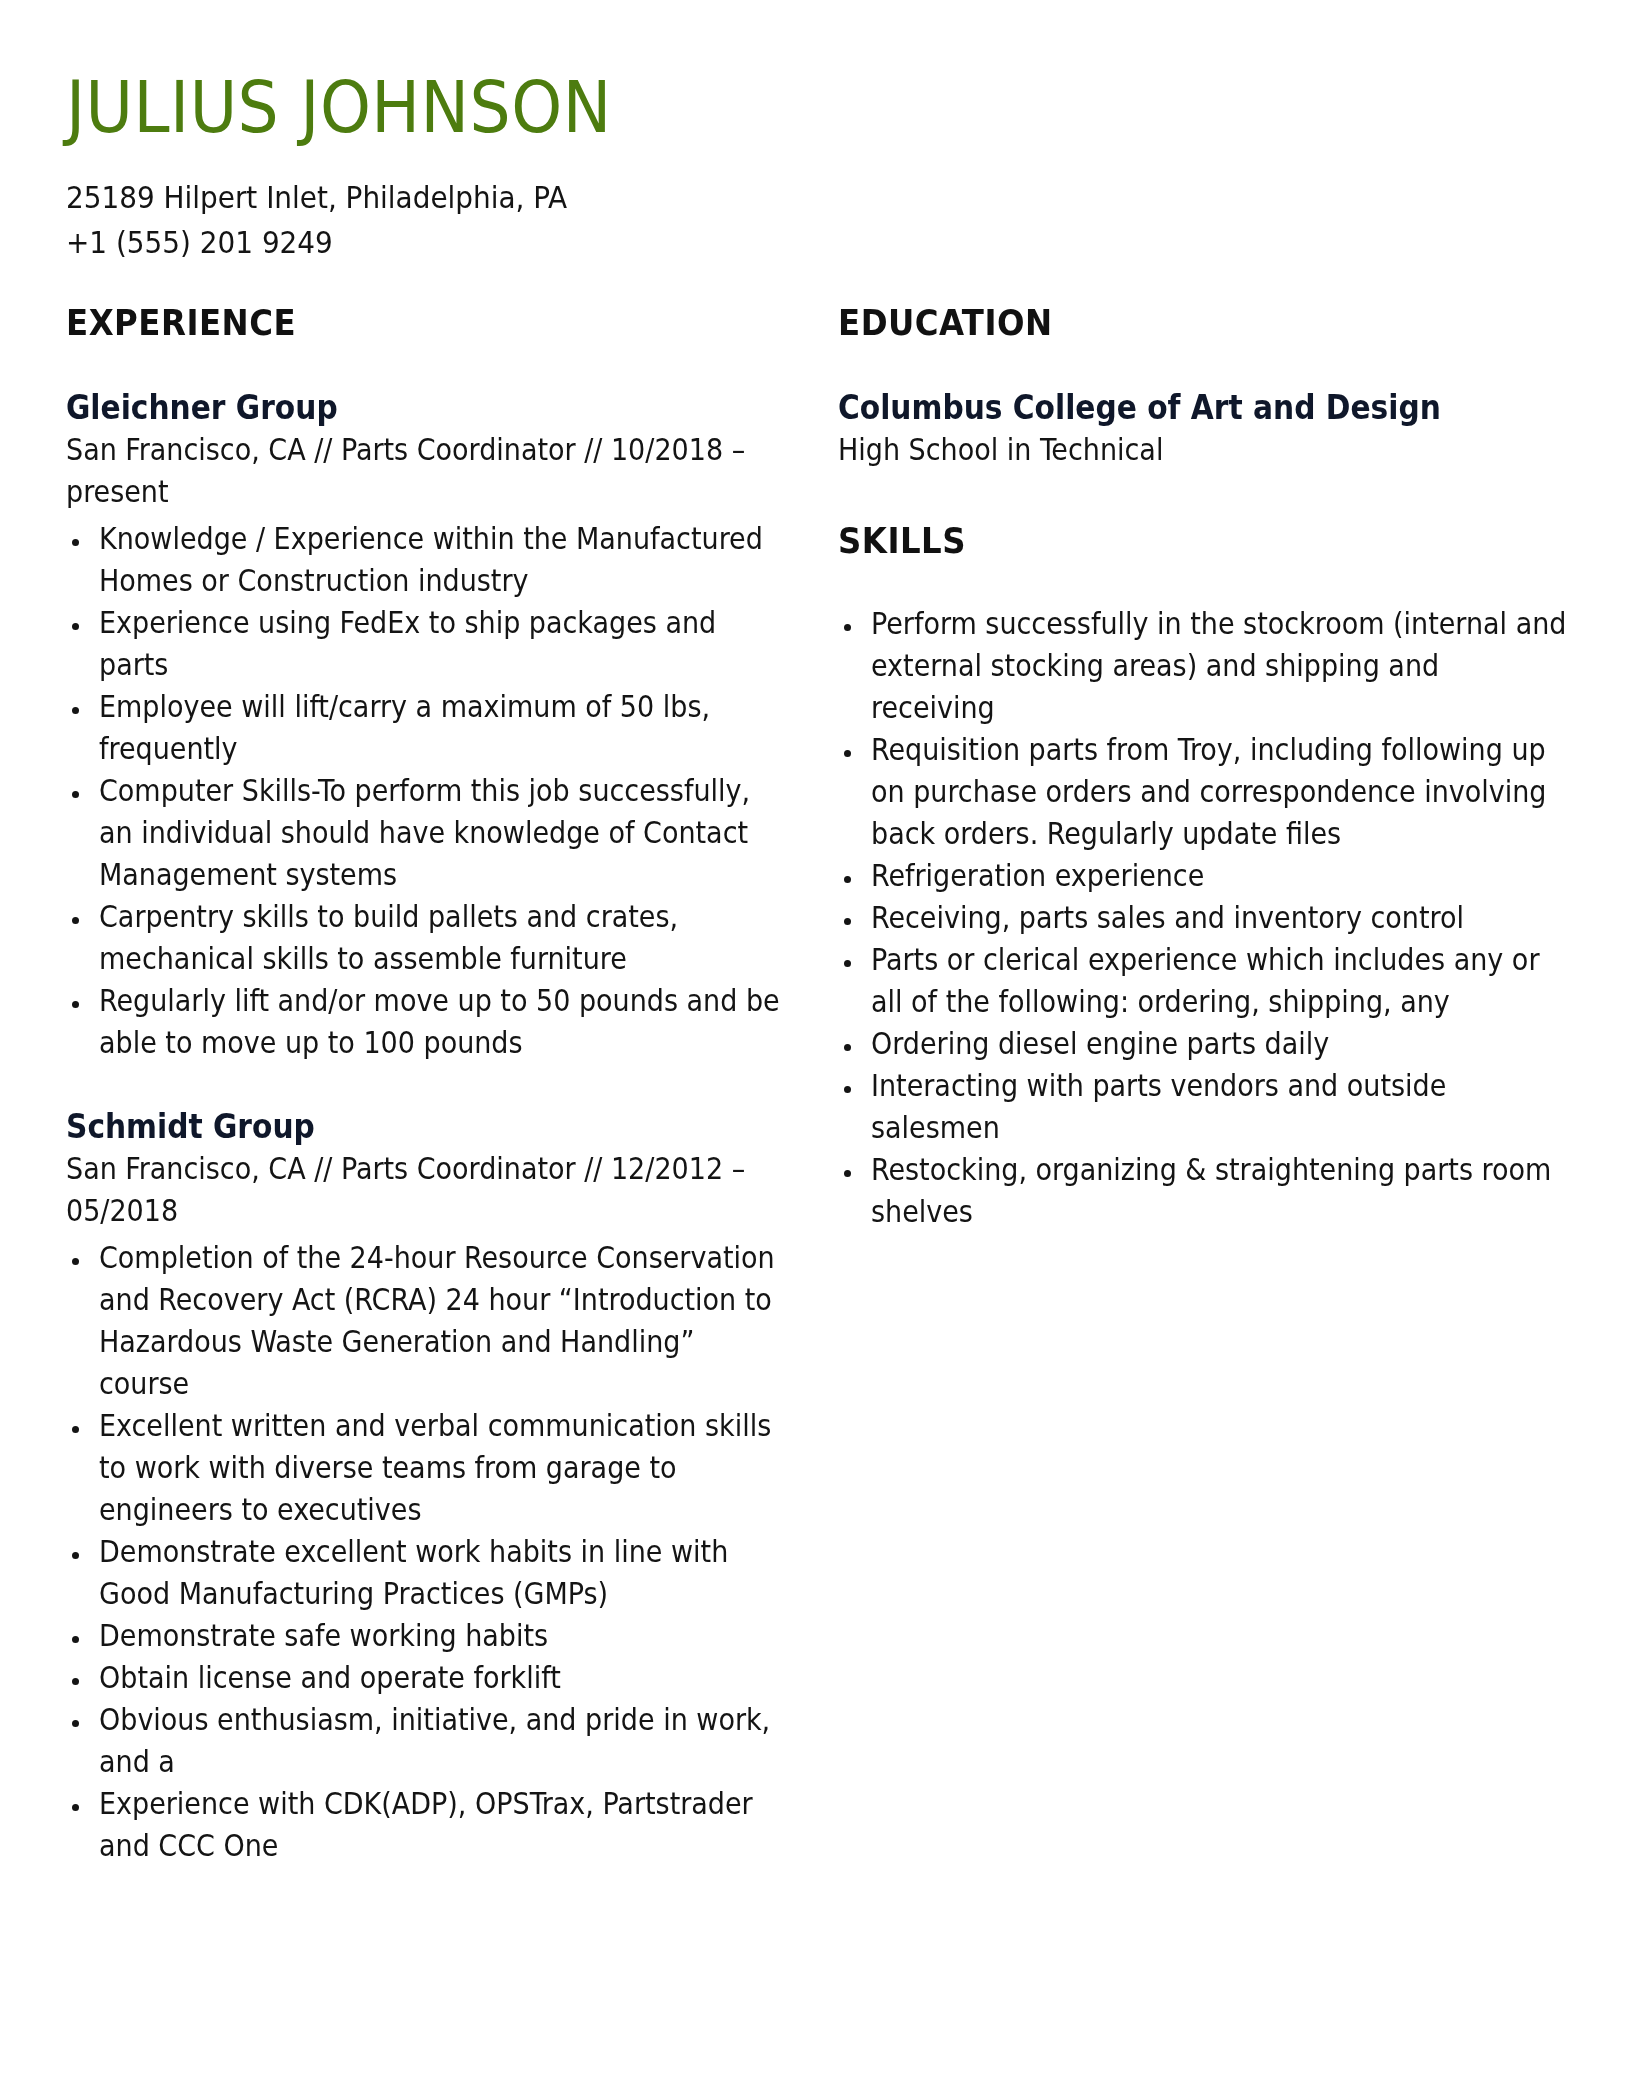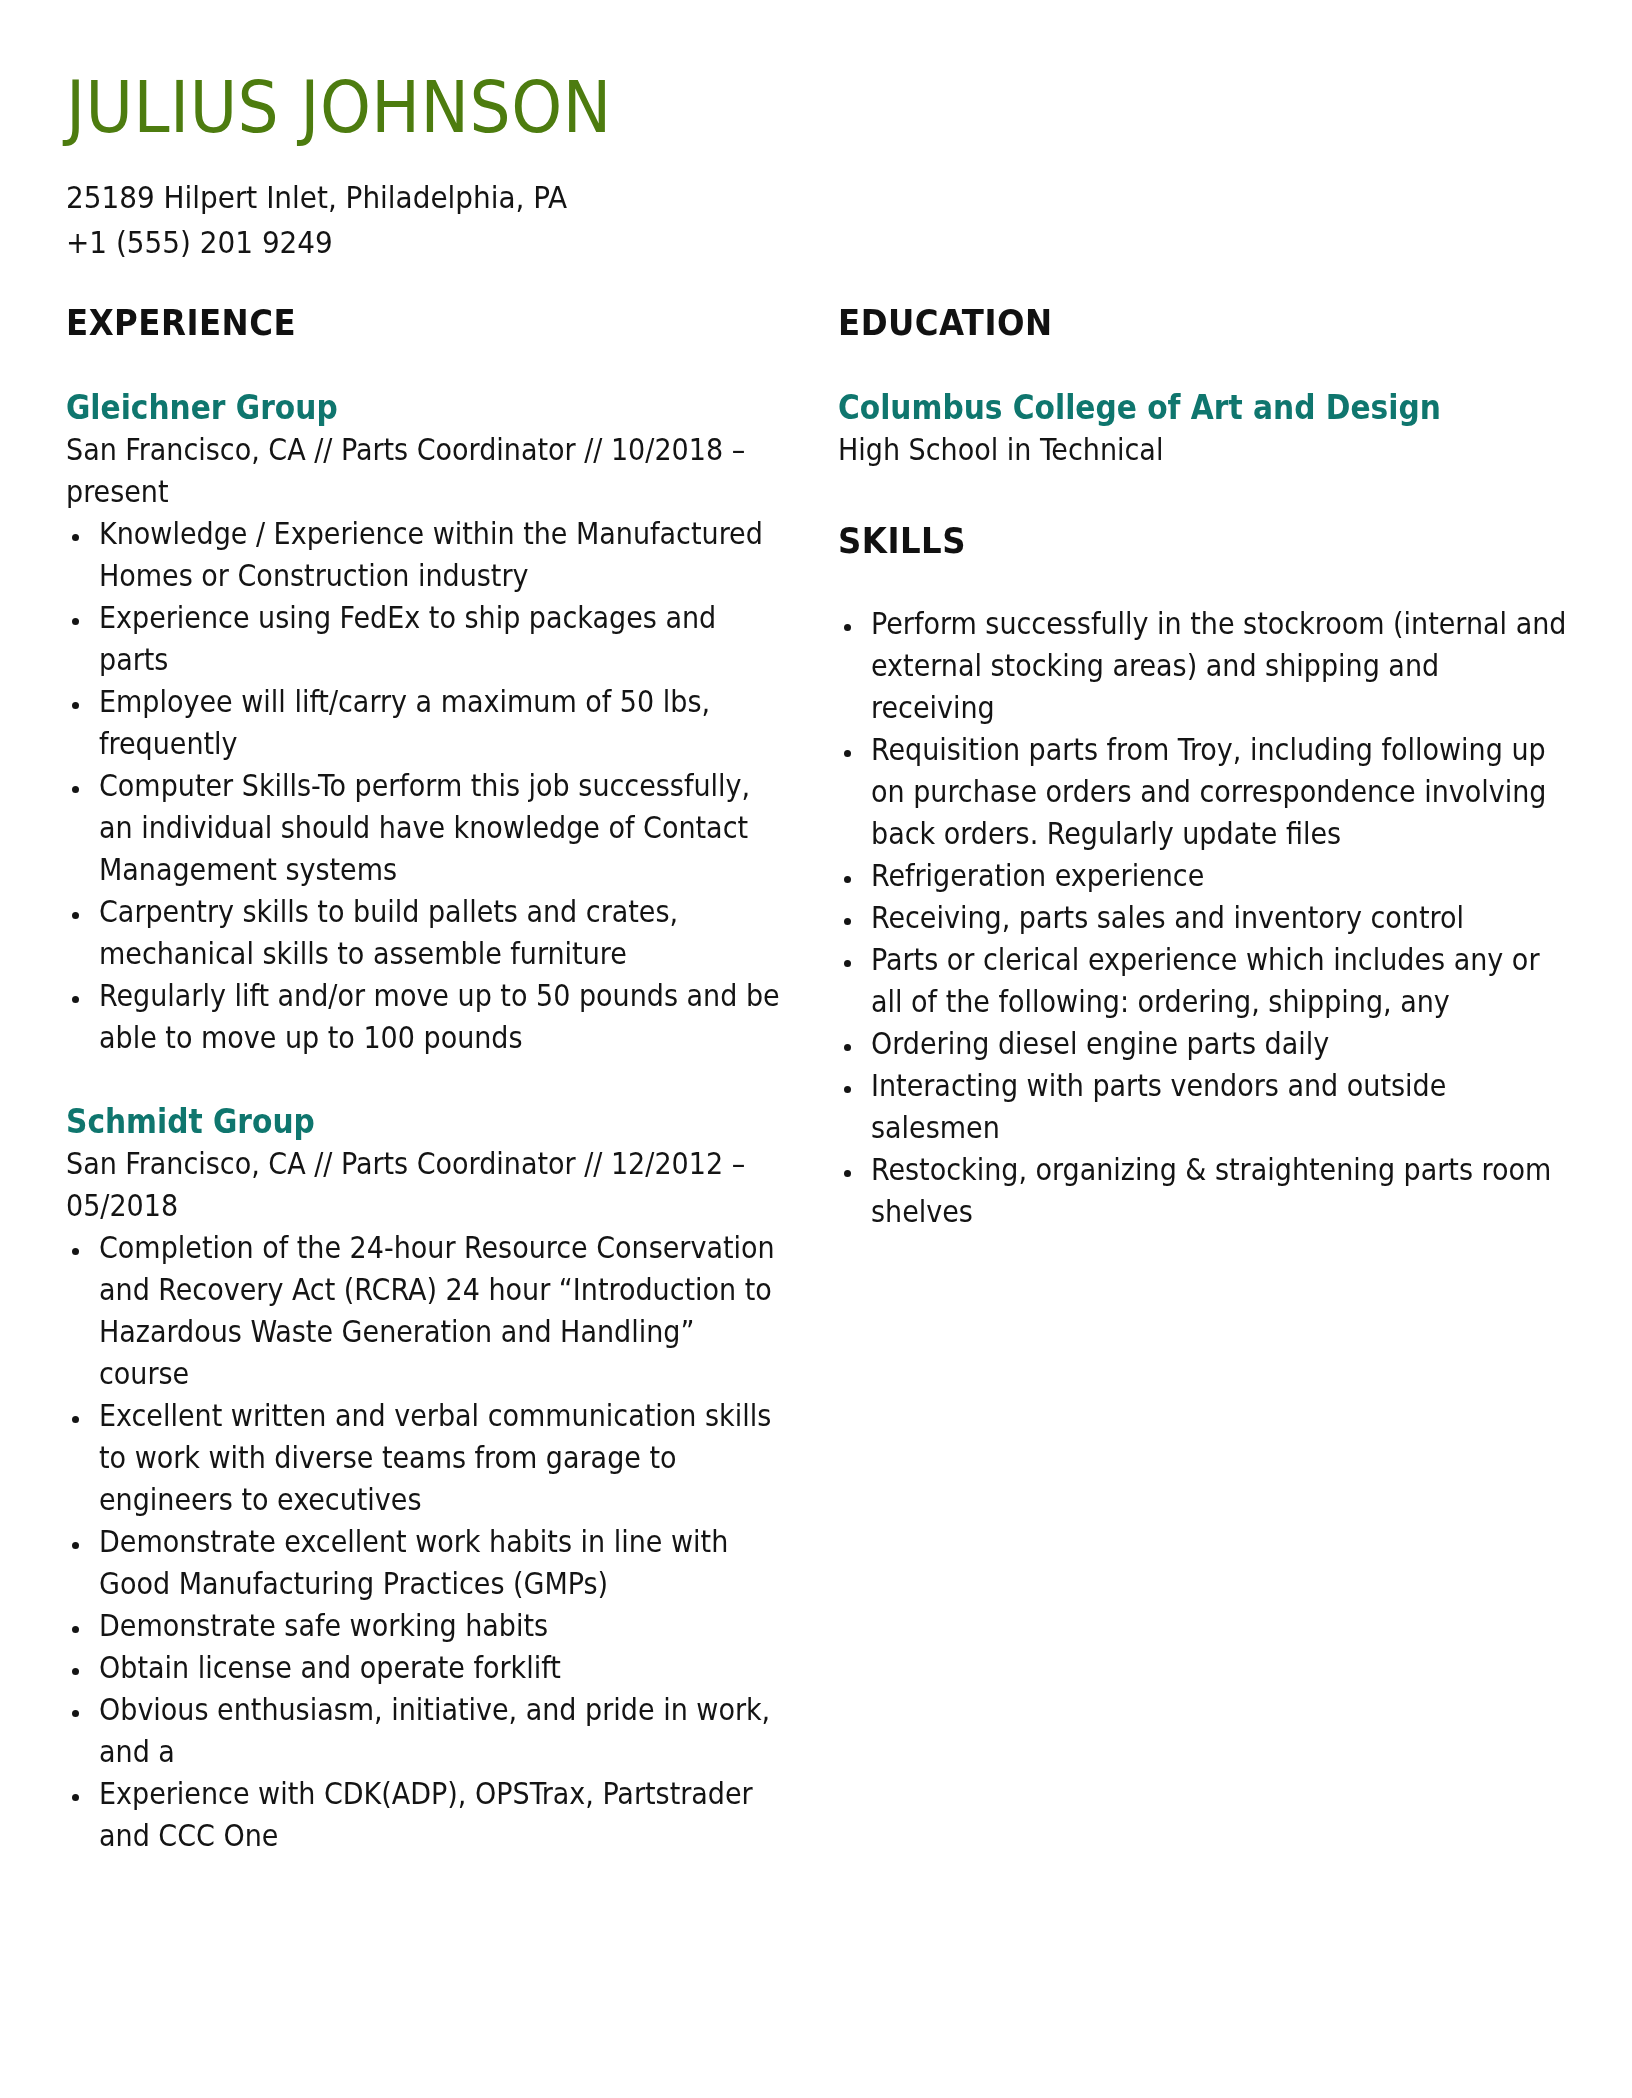--- a/index.html
+++ b/index.html
@@ -56,28 +56,29 @@
     line-height: 44px;
     font-weight: 700;
     letter-spacing: 0.5px;
     color: #111111;
   }
   .job, .edu-block { margin-top: 42px; }
   h3.item-title {
     font-size: 33px;
     line-height: 42px;
     font-weight: 700;
-    color: #0f766e;
+    color: #0f172a;
   }
   .meta {
     font-size: 30px;
     line-height: 42px;
     font-weight: 400;
   }
   ul.bullets {
+    margin-top: 5px;
     padding-left: 27px;
     list-style: disc outside;
   }
   ul.bullets li {
     font-size: 30px;
     line-height: 42px;
     padding-left: 6px;
   }
   ul.bullets li::marker { font-size: 24px; }
 

